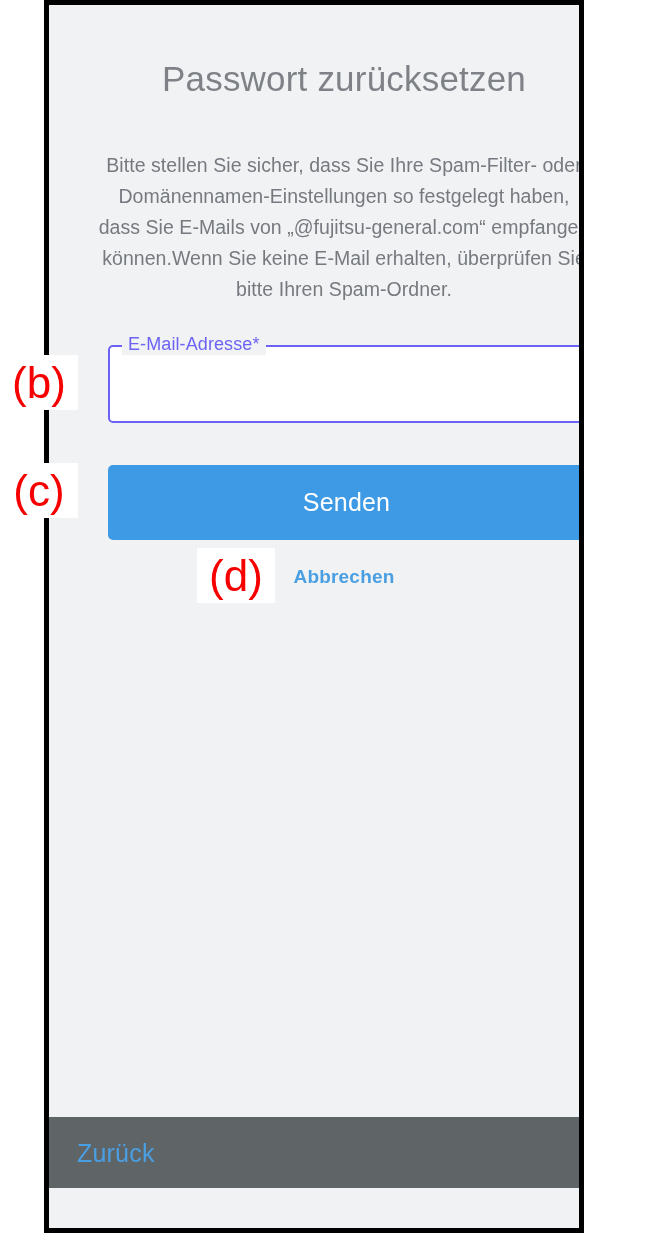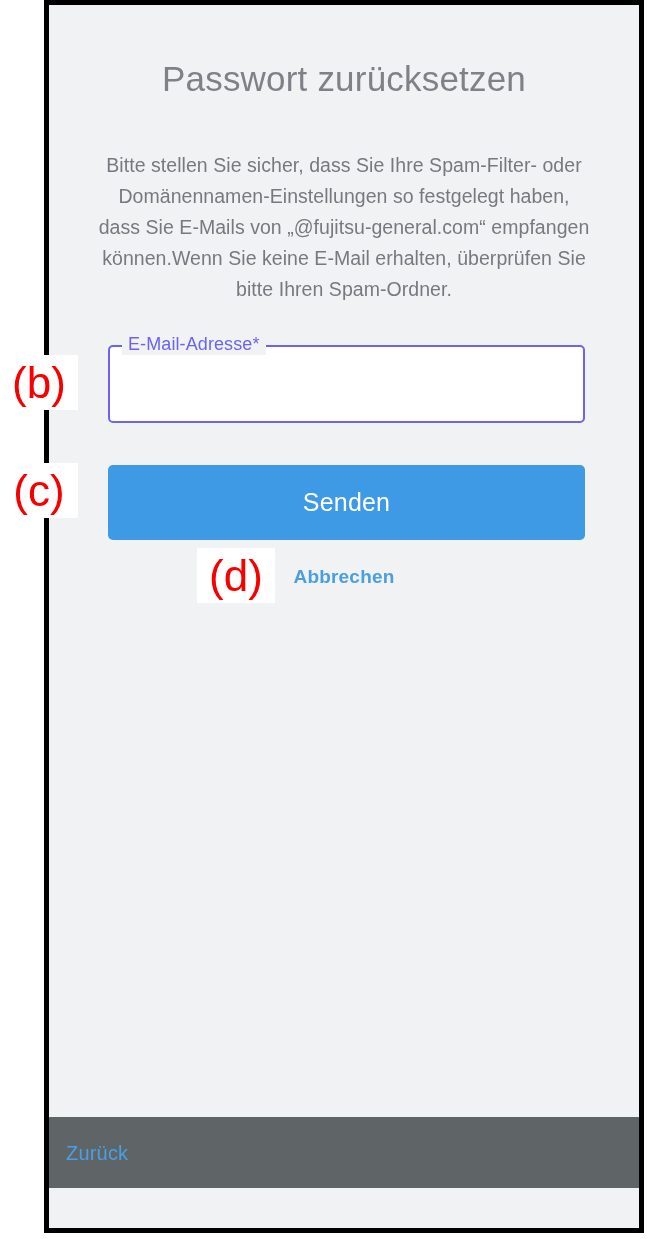--- a/index.html
+++ b/index.html
@@ -13,21 +13,21 @@
     position: relative;
     overflow: hidden;
     font-family: "Liberation Sans", sans-serif;
   }
 
   
   #phone-frame {
     position: absolute;
     left: 44px;
     top: 0px;
-    width: 600px;
+    width: 540px;
     height: 1233px;
     box-sizing: border-box;
     border: 5px solid #000000;
     border-top-width: 5px;
     background: #bef264;
     overflow: hidden;
   }
 
   #screen {
     position: absolute;
@@ -154,23 +154,23 @@
     position: absolute;
     left: 0;
     top: 1112px;
     width: 590px;
     height: 71px;
     background: #5f6467;
     display: flex;
     align-items: center;
   }
   #back-link {
-    margin-left: 17px;
+    margin-left: 28px;
     color: #4a9fe3;
-    font-size: 20px;
+    font-size: 25px;
     font-weight: 400;
     letter-spacing: 0.2px;
     text-decoration: none;
     cursor: pointer;
     line-height: 30px;
   }
   #bottom-strip {
     position: absolute;
     left: 0;
     top: 1183px;

